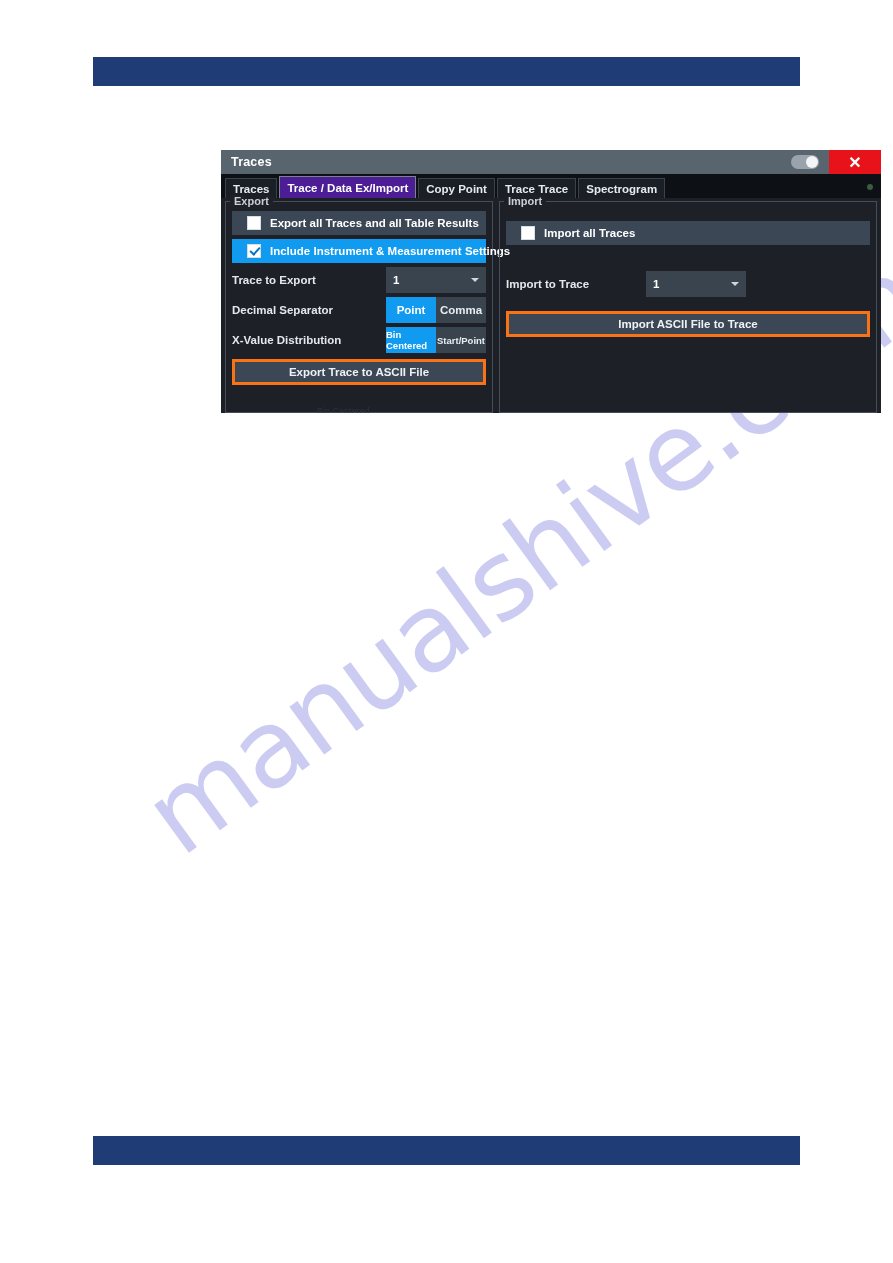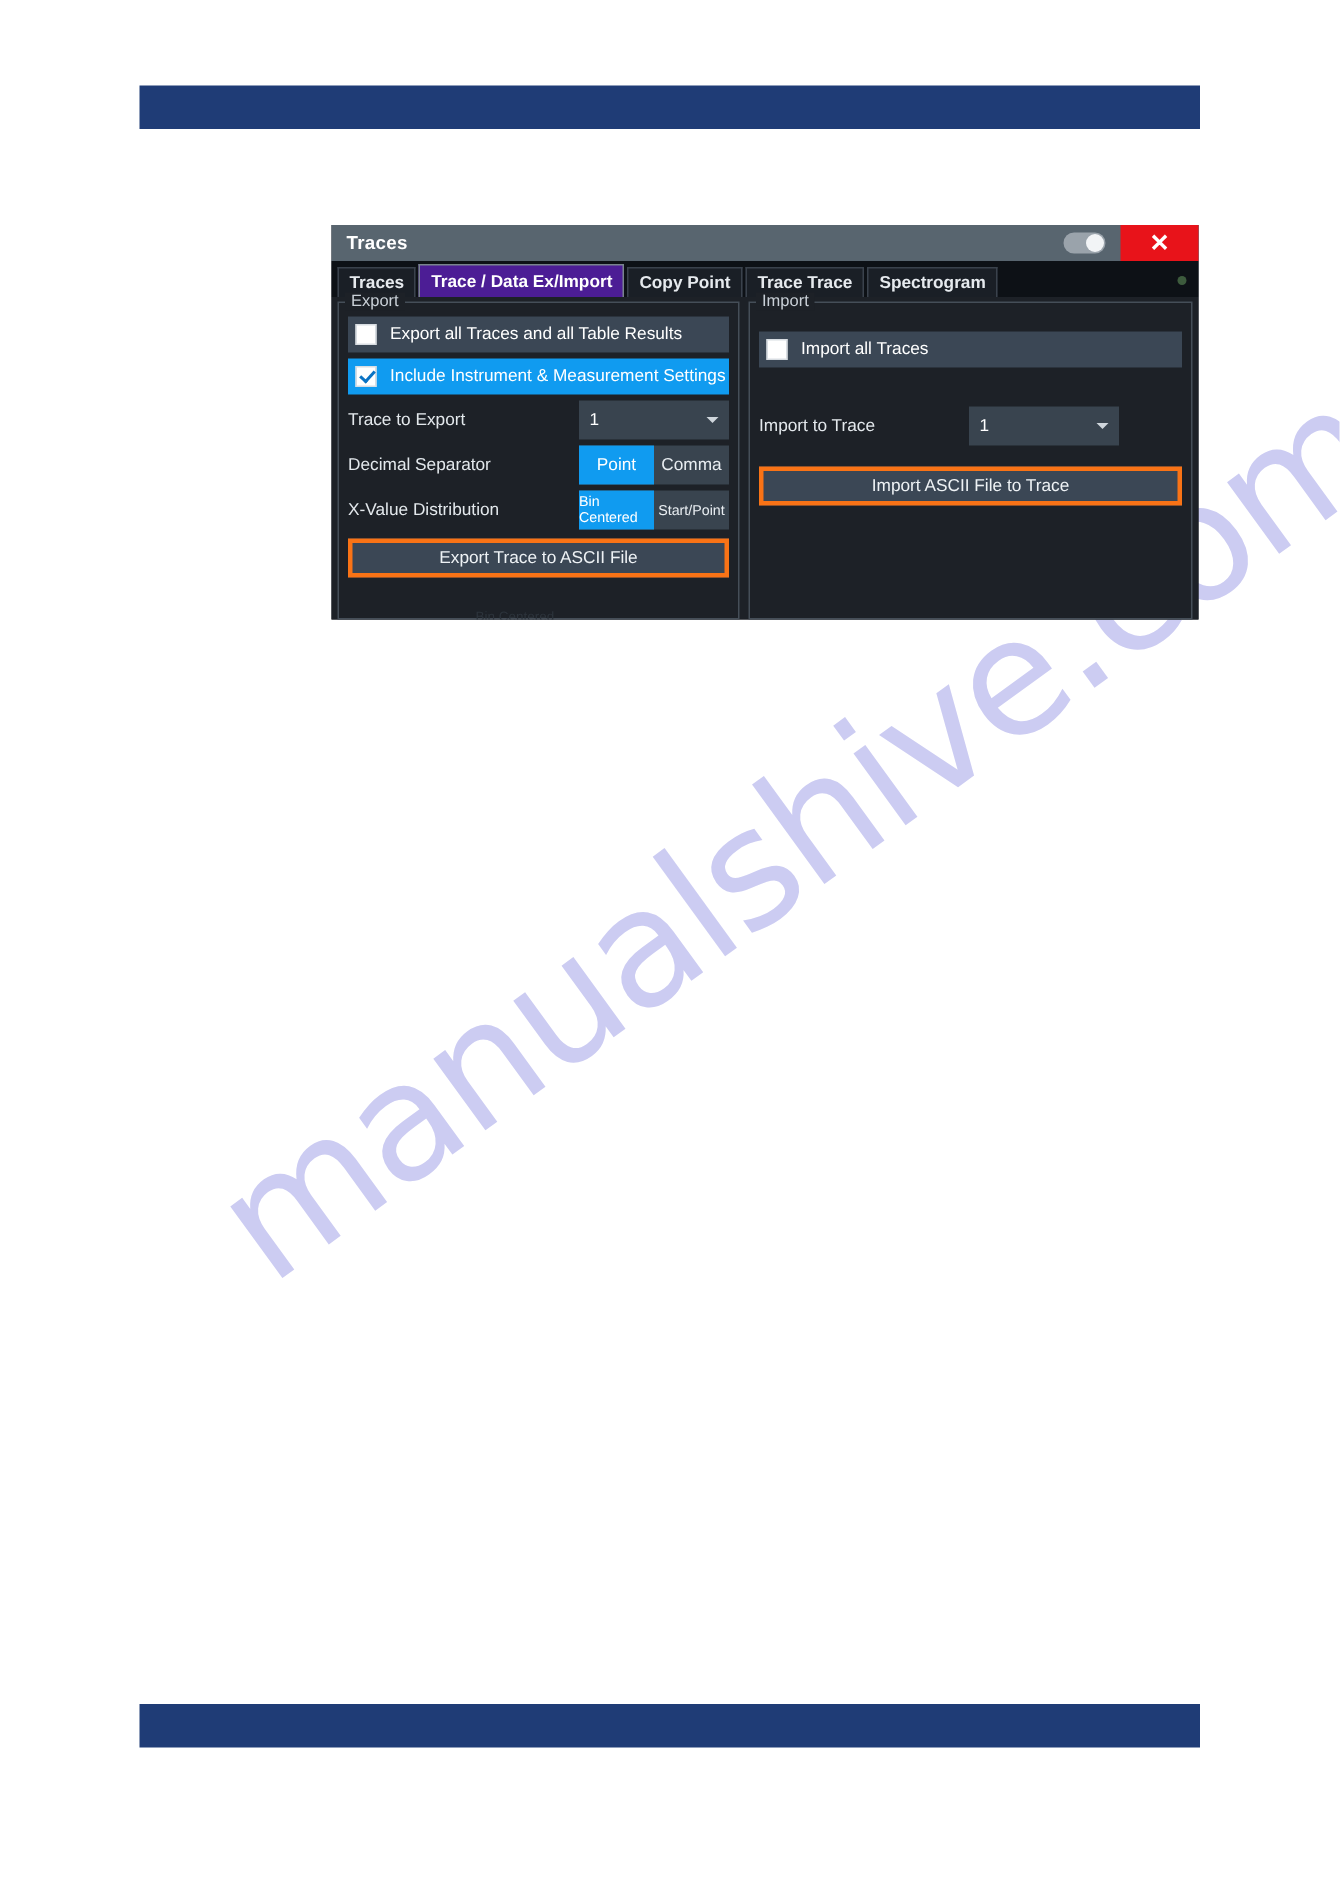--- a/index.html
+++ b/index.html
@@ -44,21 +44,21 @@
     white-space: nowrap;
     pointer-events: none;
     user-select: none;
   }
 
   
   #dialog {
     position: absolute;
     left: 221px;
     top: 150px;
-    width: 578px;
+    width: 660px;
     height: 263px;
     background: #1d2127;
     box-sizing: border-box;
     font-size: 11px;
   }
 
   
   #titlebar {
     position: relative;
     height: 24px;
@@ -150,20 +150,21 @@
   #dialog-body {
     display: flex;
     height: 215px;
     background: #1d2127;
     padding: 3px 4px 0 4px;
     box-sizing: border-box;
   }
   .panel {
     position: relative;
     box-sizing: border-box;
+    font-weight: bold;
   }
   #export-panel {
     width: 268px;
     border: 1px solid #454e58;
     margin-right: 6px;
     padding: 9px 6px 0 6px;
   }
   #import-panel {
     flex: 1 1 auto;
     border: 1px solid #454e58;
@@ -179,21 +180,21 @@
     font-size: 11px;
   }
 
   
   .cb-row {
     display: flex;
     align-items: center;
     height: 24px;
     background: #3b4755;
     margin-bottom: 4px;
-    padding-left: 5px;
+    padding-left: 15px;
     box-sizing: border-box;
   }
   .cb-row.selected { background: #109bf0; }
   .cb-box {
     width: 14px;
     height: 14px;
     background: #ffffff;
     border: 1px solid #d8dde2;
     box-sizing: border-box;
     flex: 0 0 auto;

